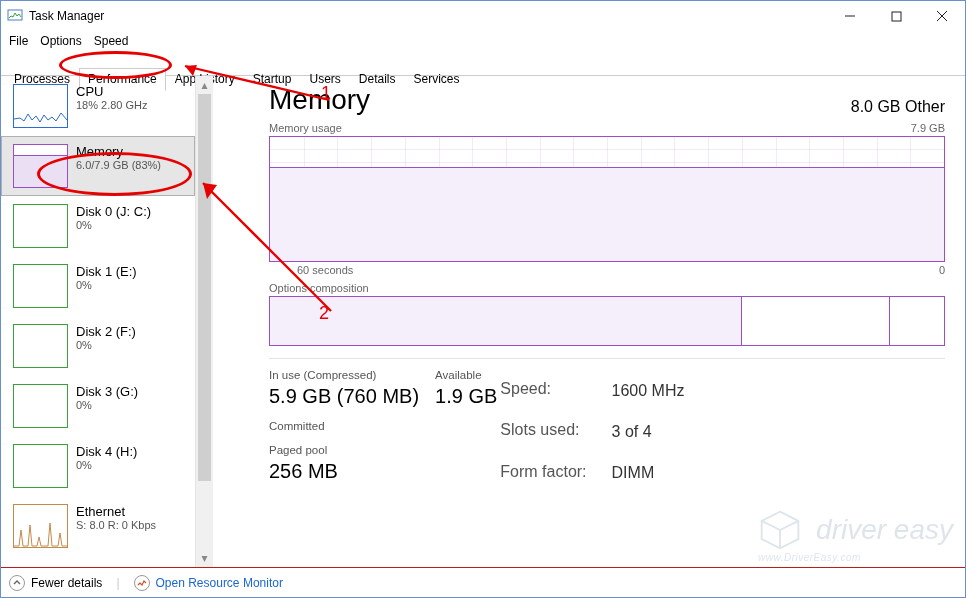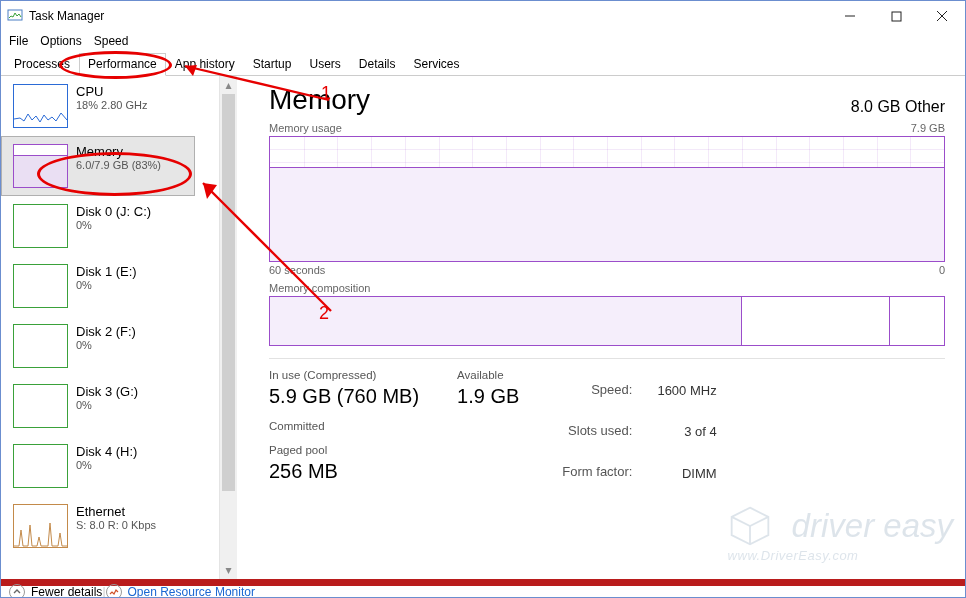--- a/index.html
+++ b/index.html
@@ -8,24 +8,24 @@
   .titlebar { height:30px; display:flex; align-items:center; justify-content:space-between; padding:0 0 0 6px; }
   .title-left { display:flex; align-items:center; gap:6px; }
   .title-icon svg { width:16px; height:16px; }
   .title-text { font-size:12px; }
   .title-buttons { display:flex; }
   .title-btn { width:46px; height:30px; display:flex; align-items:center; justify-content:center; }
   .title-btn svg { stroke:#222; }
   .menubar { height:20px; display:flex; align-items:center; gap:12px; padding:0 8px; }
   .menubar span { cursor:default; }
   .tabbar { display:flex; border-bottom:1px solid #ccc; padding:0 4px; align-items:flex-end; height:25px; position:relative;}
-  .tab { padding:3px 8px 4px 8px; font-size:12px; border:1px solid transparent; position:relative; top:1px; }
+  .tab { padding:3px 8px 4px 8px; font-size:12px; border:1px solid transparent; position:relative; top:16px; }
   .tab.active { border:1px solid #ccc; border-bottom:1px solid #fff; background:#fff;}
   .body { flex:1; display:flex; }
-  .sidebar { width:248px; display:flex; position:relative; border-right:0;gap:24px; }
+  .sidebar { width:248px; display:flex; position:relative; border-right:0; }
   .sidebar-list { width:194px; overflow:hidden; }
   .sidebar-item { display:flex; gap:8px; padding:8px 6px 8px 12px; }
   .sidebar-item.selected { background:#e6e6e6; border:1px solid #b0b0b0; padding:7px 5px 7px 11px;}
   .mini { width:55px; height:44px; border:1px solid #ccc; background:#fff; flex-shrink:0; position:relative; display:flex; align-items:flex-end;}
   .mini-cpu { border-color:#2b6bd6;}
   .mini-mem { border-color:#9b4dca;}
   .mini-disk { border-color:#3aa13a;}
   .mini-eth { border-color:#c38a4a;}
   .mini-cpu svg,.mini-eth svg{ position:absolute; bottom:0; left:0; }
   .mini-mem-fill { background:#eadff3; border-top:1px solid #9b4dca; height:76%; width:100%; }
@@ -38,51 +38,51 @@
   .main { flex:1; padding:8px 20px 6px 20px; display:flex; flex-direction:column; overflow:hidden;}
   .header-row { display:flex; justify-content:space-between; align-items:flex-end; margin-bottom:6px;}
   .header-row .big { font-size:28px; font-weight:300;}
   .header-row .right { font-size:16px; font-weight:300;}
   .sect-label-row { display:flex; justify-content:space-between; font-size:11px; color:#666; }
   .usage-chart { height:126px; border:1px solid #9b4dca; margin-top:2px; background:#fff; position:relative;}
   .usage-chart .fill { position:absolute; left:0; right:0; bottom:0; height:76%; background:#f5eefb; border-top:1px solid #9b4dca;}
   .usage-chart .grid { position:absolute; inset:0; }
   .grid .h { position:absolute; left:0; right:0; border-top:1px solid rgba(155,77,202,0.12);}
   .grid .v { position:absolute; top:0; bottom:0; border-left:1px solid rgba(155,77,202,0.12);}
-  .axis-row { display:flex; justify-content:space-between; font-size:11px; color:#666; margin-top:2px;}
+  .axis-row { display:flex; justify-content:space-between; font-size:11px; color:#666; margin-top:2px;margin-left:28px;}
   .comp-label { font-size:11px; color:#666; margin-top:6px;}
   .comp-bar { height:50px; border:1px solid #9b4dca; margin-top:2px; display:flex; }
   .comp-seg1 { width:70%; background:#f5eefb; border-right:1px solid #9b4dca;}
   .comp-seg2 { width:22%; background:#fff; border-right:1px solid #9b4dca;}
   .comp-seg3 { flex:1; background:#fff;}
   .divider { border-top:1px solid #e2e2e2; margin:12px 0 10px 0;}
   .stats { display:flex; }
-  .col-left { display:flex; gap:38px; }
+  .col-left { display:flex; gap:16px; }
   .stat-block { margin-bottom:12px; }
   .stat-label { font-size:11.5px; color:#555; margin-bottom:4px;}
   .stat-val { font-size:20px; font-weight:300; }
-  .metatable { margin-left:40px; font-size:13px; color:#333;text-align:right;}
+  .metatable { font-size:16px; color:#333;}
   .metatable td:first-child { color:#555; padding-right:22px; padding-bottom:4px;}
-  .bottombar { height:18px; border-top:7px solid #b91c1c; display:flex; align-items:center; padding:0 8px;}
+  .bottombar { height:30px; border-top:1px solid #b91c1c; display:flex; align-items:center; gap:14px; padding:0 8px;}
   .bb-link { display:flex; align-items:center; gap:6px; color:#000; font-size:12px;}
   .bb-link.link { color:#1a67d2; }
   .sep { color:#ccc; }
   .circle-icon{ width:16px; height:16px; border:1px solid #999; border-radius:50%; display:flex; align-items:center; justify-content:center;}
 
   
   .anno { position:absolute; pointer-events:none; z-index:50; }
   .anno-ellipse { border:3px solid #e60000; border-radius:50%; }
   .anno-text { color:#e60000; font-size:18px; font-weight:400; }
   .anno svg line { stroke:#e60000; stroke-width:2.3; }
   .anno svg polygon { fill:#e60000; }
 
   
   .watermark { position:absolute; right:12px; bottom:34px; opacity:.35; color:#9fb3c6; text-align:left; font-style:italic;}
-  .watermark .wm-line1 { font-size:33px; font-weight:300; display:flex; align-items:center; gap:20px;}
-  .watermark .wm-line2 { font-size:13px; letter-spacing:.5px;}
+  .watermark .wm-line1 { font-size:28px; font-weight:300; display:flex; align-items:center; gap:14px;}
+  .watermark .wm-line2 { font-size:10px; letter-spacing:.5px;}
   .watermark svg { width:44px; height:44px; }
 </style>
 </head>
 <body>
 
 <div class="window">
 
   <div class="titlebar">
     <div class="title-left">
       <span class="title-icon">
@@ -247,21 +247,21 @@
             <div class="v" style="left:85%"></div>
             <div class="v" style="left:90%"></div>
             <div class="v" style="left:95%"></div>
         </div>
         <div class="fill"></div>
       </div>
       <div class="axis-row">
         <span>60 seconds</span>
         <span>0</span>
       </div>
-      <div class="comp-label">Memory composition</div>
+      <div class="comp-label">Options composition</div>
       <div class="comp-bar">
         <div class="comp-seg1"></div>
           <div class="comp-seg2"></div>
           <div class="comp-seg3"></div>
       </div>
 
       <div class="divider"></div>
 
       <div class="stats">
         <div class="col-left">

